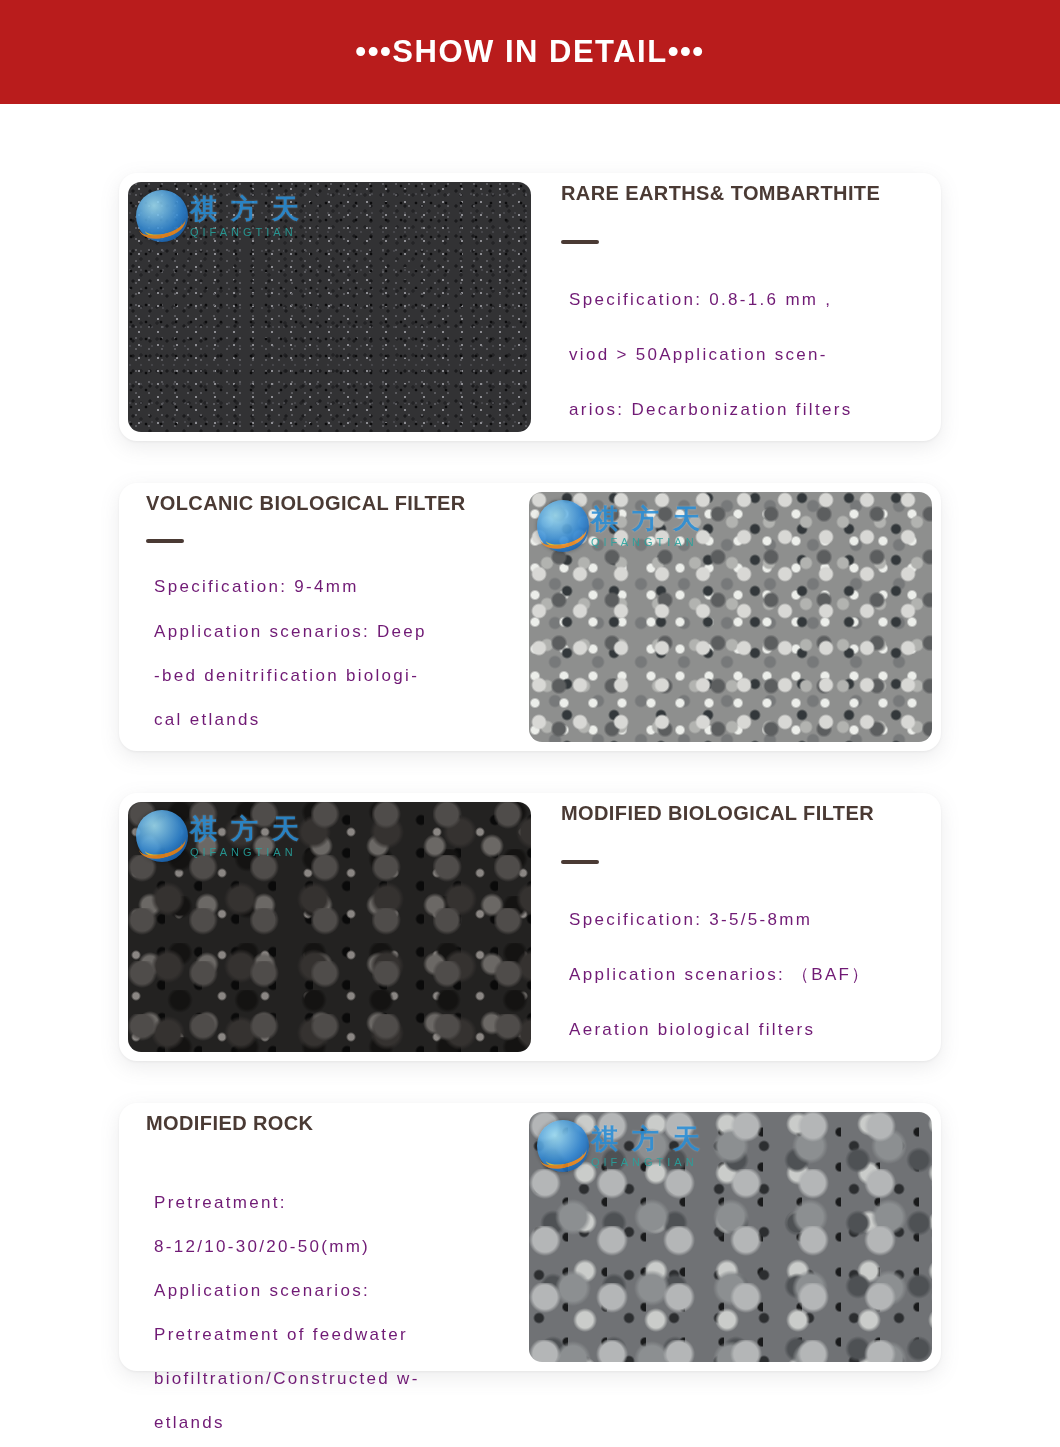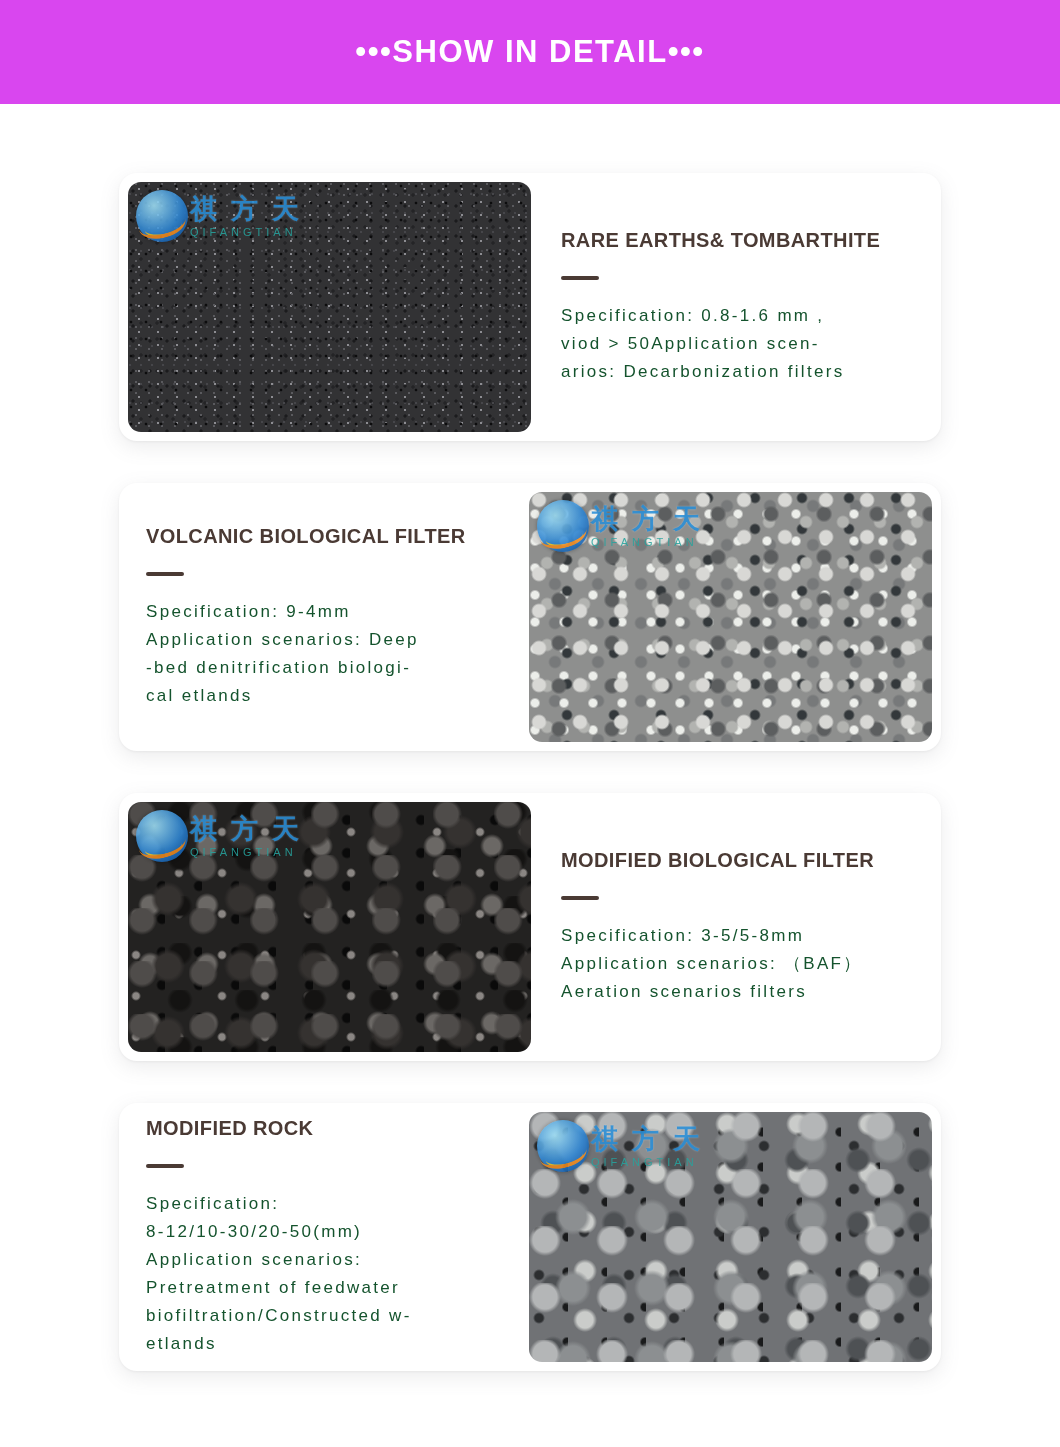--- a/index.html
+++ b/index.html
@@ -3,54 +3,54 @@
 <meta charset="utf-8">
 <style>
   html,body{margin:0;padding:0;}
   body{
     width:1060px;height:1447px;background:#ffffff;overflow:hidden;
     font-family:"Liberation Sans","DejaVu Sans",sans-serif;
     -webkit-font-smoothing:antialiased;
   }
   
   .banner{
-    height:104px;background:#d946ef;
+    height:104px;background:#b91c1c;
     display:flex;align-items:center;justify-content:center;
   }
   .banner-title{
     color:#ffffff;font-size:31px;font-weight:bold;letter-spacing:1.5px;
   }
   
   .cards{
     width:822px;margin:69px auto 0 auto;
     display:flex;flex-direction:column;gap:42px;
   }
   .card{
     box-sizing:border-box;height:268px;background:#ffffff;border-radius:18px;
     box-shadow:0 6px 20px rgba(120,120,130,0.14),0 1px 3px rgba(0,0,0,0.05);
     display:flex;padding:9px;position:relative;
   }
   .photo{
     flex:none;width:403px;height:250px;border-radius:13px;
     position:relative;overflow:hidden;
   }
   .text{
-    flex:1;display:flex;flex-direction:column;justify-content:center;
+    flex:1;display:flex;flex-direction:column;justify-content:space-between;
     padding-left:30px;min-width:0;
   }
   .card.image-right .text{padding-left:18px;padding-right:31px;}
   .p-title{
     margin:0;font-size:20px;font-weight:bold;color:#4a3a34;letter-spacing:0.4px;
   }
   .p-divider{
     width:38px;height:4px;background:#4a3a34;border-radius:2px;
     margin:24px 0 22px 0;
   }
   .p-line{
-    margin:0;font-size:17px;line-height:28px;color:#14532d;letter-spacing:2.3px;
+    margin:8px;font-size:17px;line-height:28px;color:#701a75;letter-spacing:2.3px;
     white-space:nowrap;
   }
   
   .tex-sand{
     background-color:#323234;
     background-image:
       radial-gradient(circle at 3px 4px,  #0c0c0d 1.1px, transparent 1.7px),
       radial-gradient(circle at 8px 2px,  #5a5a5e 1px,   transparent 1.5px),
       radial-gradient(circle at 5px 9px,  #1b1b1d 1.3px, transparent 1.9px),
       radial-gradient(circle at 11px 7px, #8d8d92 0.8px, transparent 1.3px),
@@ -178,29 +178,29 @@
           <span class="wm-cn">祺方天</span>
           <span class="wm-en">QIFANGTIAN</span>
         </span>
       </div>
     </div>
     <div class="text">
       <h2 class="p-title">MODIFIED BIOLOGICAL FILTER</h2>
       <div class="p-divider"></div>
       <p class="p-line">Specification: 3-5/5-8mm</p>
       <p class="p-line">Application scenarios: （BAF）</p>
-      <p class="p-line">Aeration scenarios filters</p>
+      <p class="p-line">Aeration biological filters</p>
     </div>
   </section>
 
   <section class="card image-right">
     <div class="text">
       <h2 class="p-title">MODIFIED ROCK</h2>
       <div class="p-divider"></div>
-      <p class="p-line">Specification:</p>
+      <p class="p-line">Pretreatment:</p>
       <p class="p-line">8-12/10-30/20-50(mm)</p>
       <p class="p-line">Application scenarios:</p>
       <p class="p-line">Pretreatment of feedwater</p>
       <p class="p-line">biofiltration/Constructed w-</p>
       <p class="p-line">etlands</p>
     </div>
     <div class="photo tex-rock-gray">
       <div class="wm">
         <span class="wm-globe"></span>
         <span class="wm-cols">

